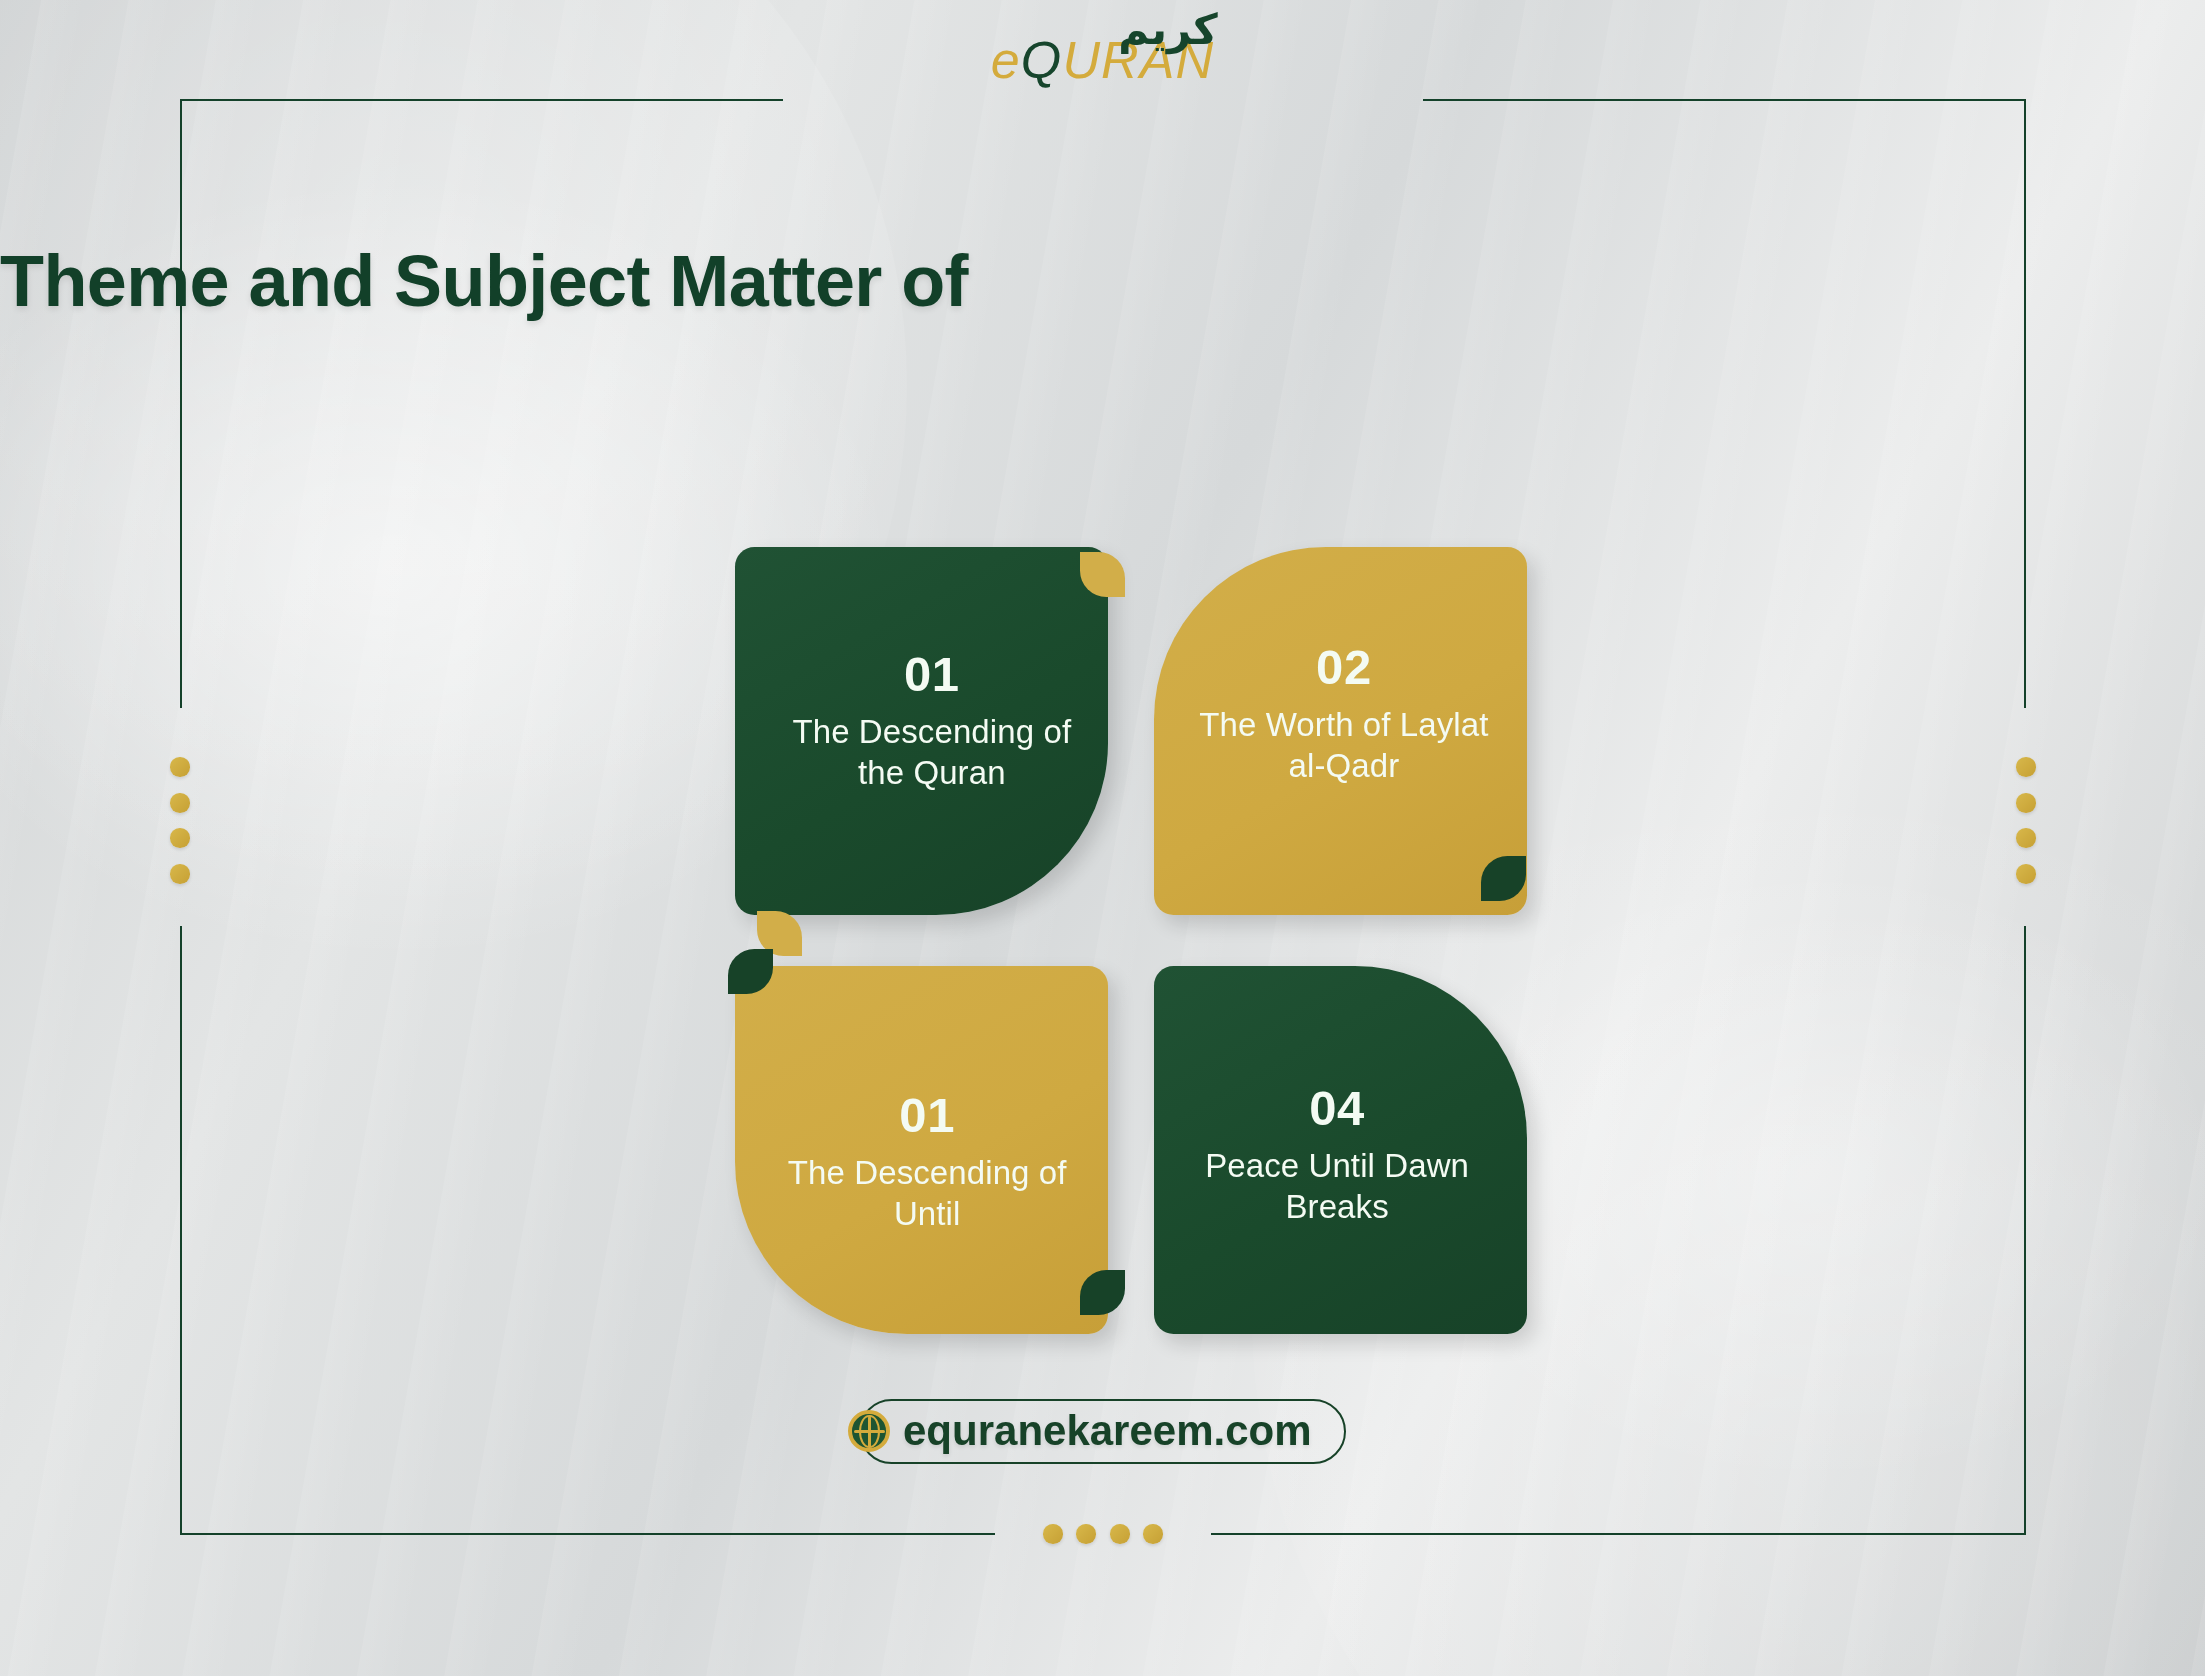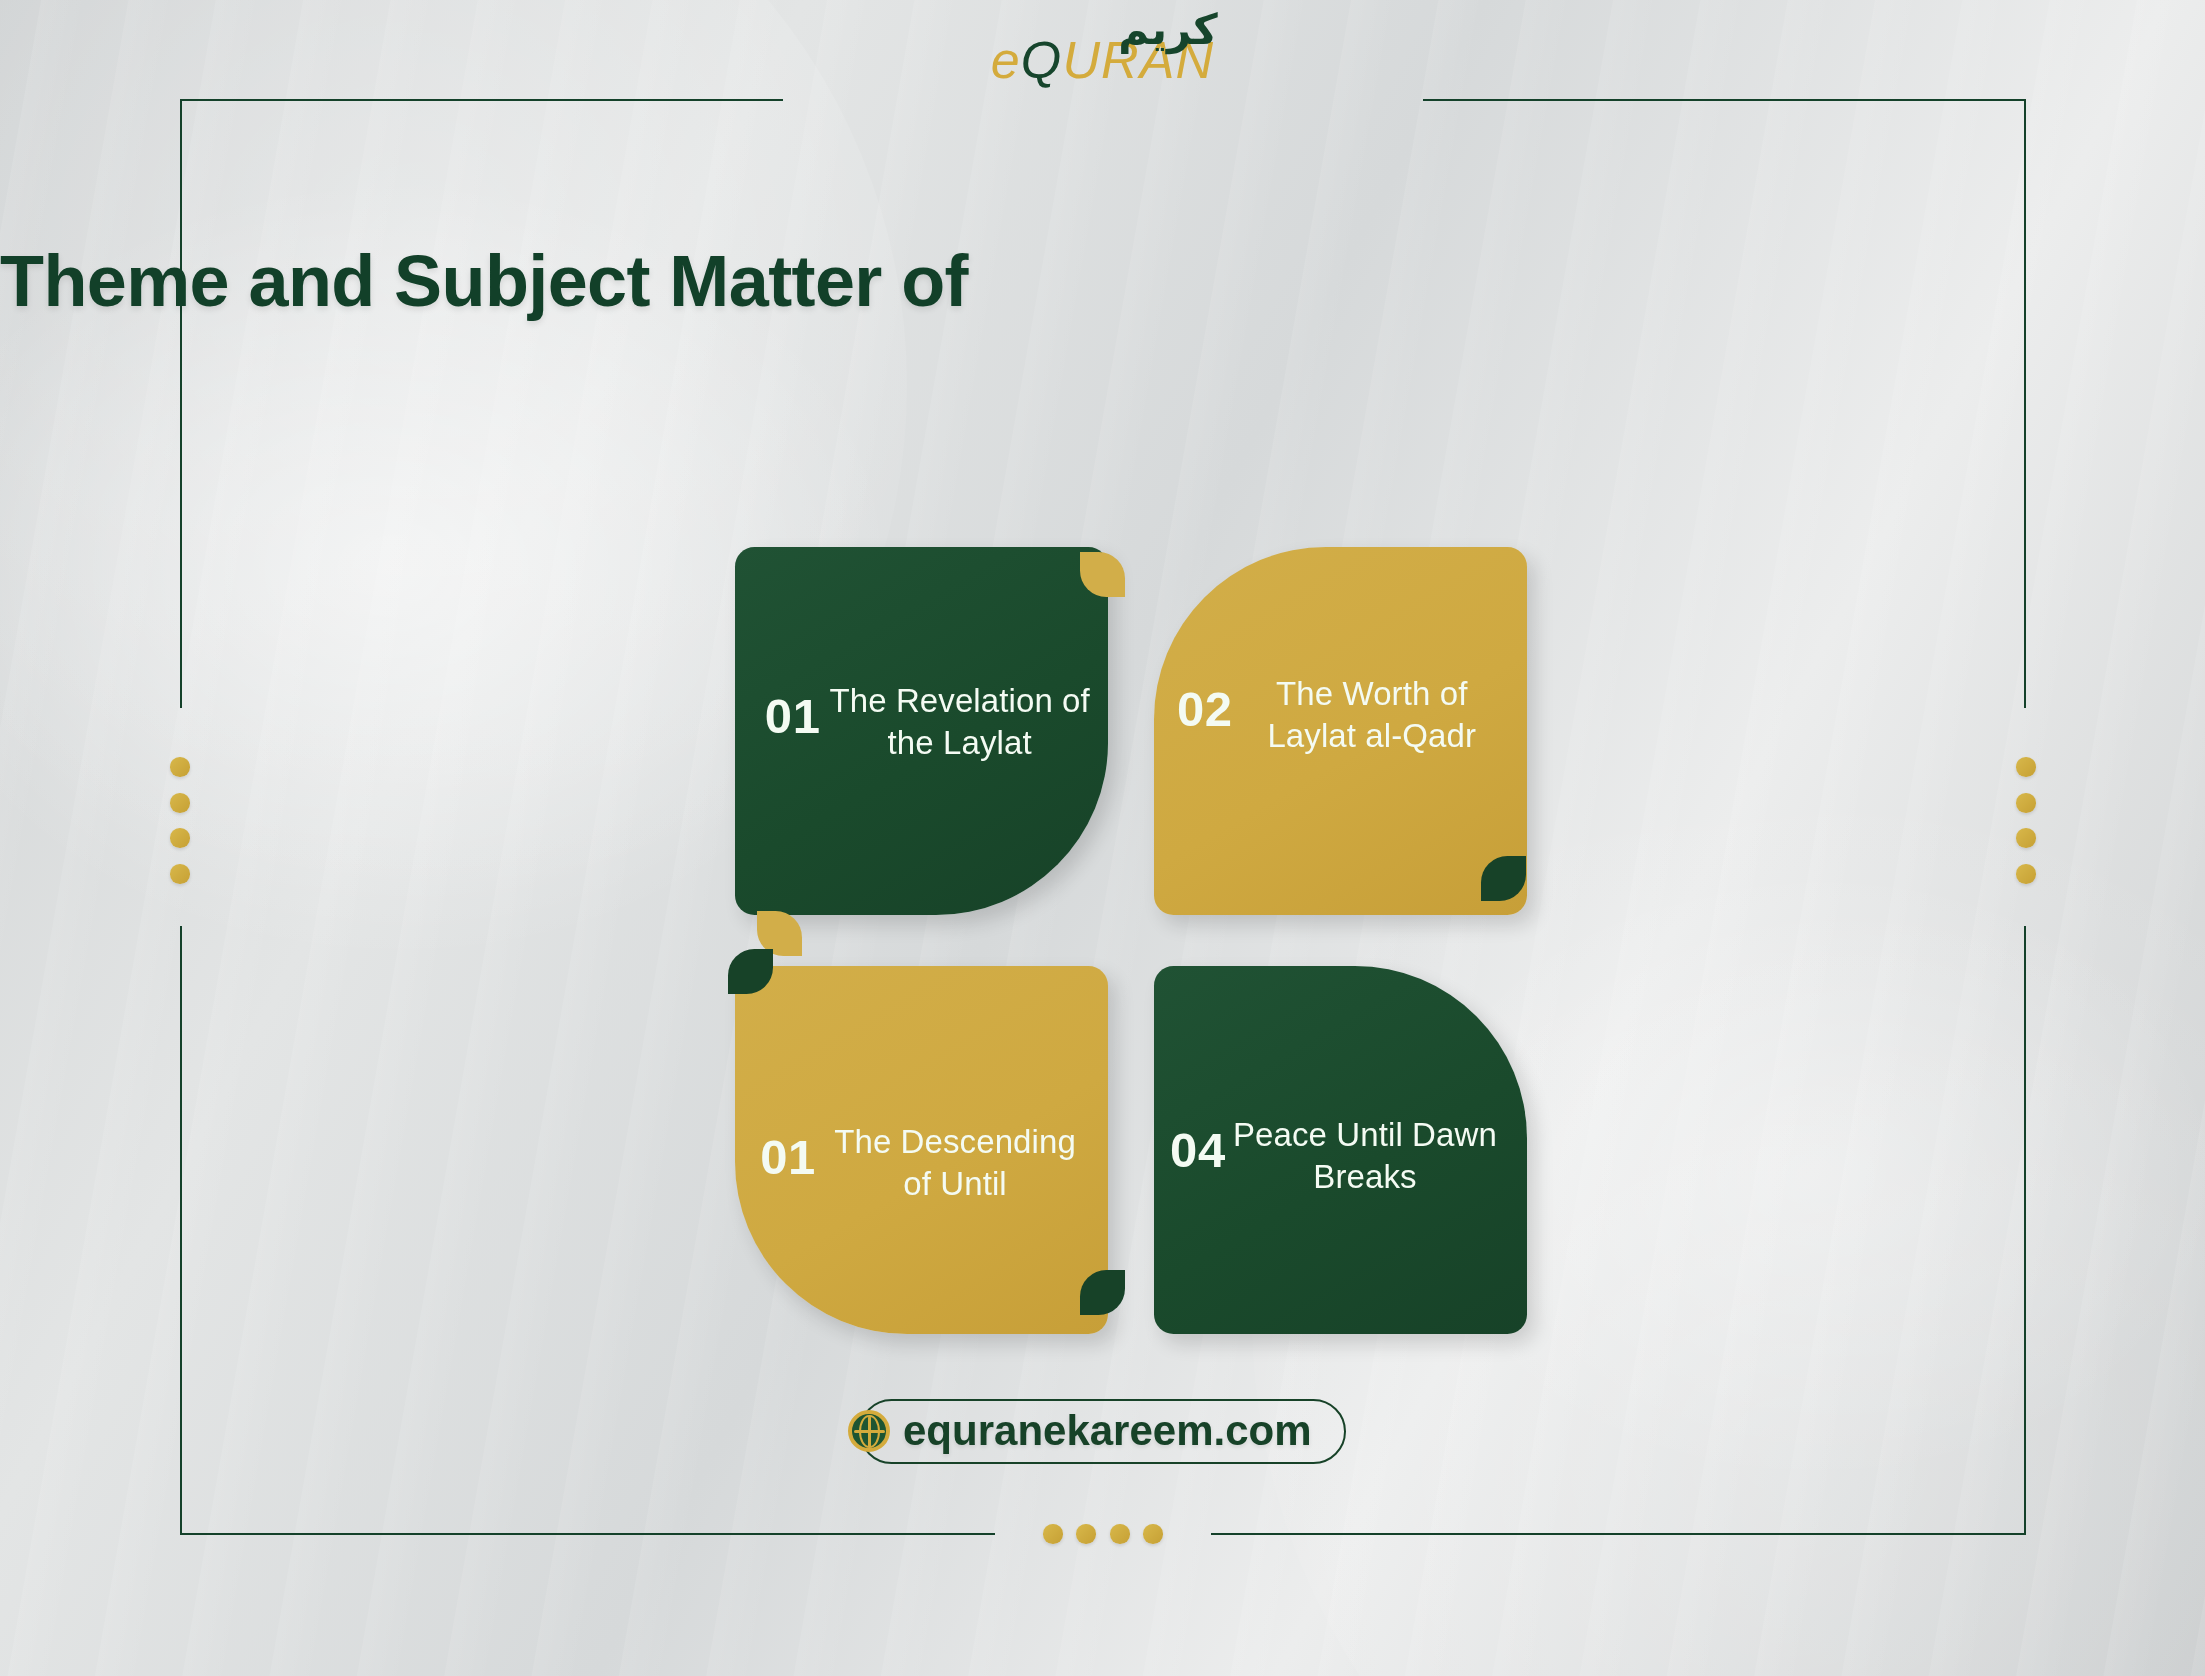--- a/index.html
+++ b/index.html
@@ -122,21 +122,21 @@
   
   .grid{
     position:absolute;
     left:735px;top:547px;
     width:793px;height:787px;
   }
   .card{
     position:absolute;
     width:373px;height:368px;
     box-sizing:border-box;
-    display:flex;flex-direction:row;
+    display:flex;flex-direction:column;
     align-items:center;justify-content:center;
     text-align:center;
     color:#f4fbf3;
     box-shadow:8px 9.2px 19.5px rgba(0,0,0,.14);
     padding:0 19.5px;
   }
   .c1{left:0;top:0;
       background:linear-gradient(150deg,#205234 0%,#1a4a2c 55%,#174228 100%);
       border-radius:19.5px 19.5px 172px 19.5px;}
   .c2{left:419px;top:0;
@@ -265,21 +265,21 @@
 </div>
 
 <div class="title-wrap">
   <div class="title-1">Theme and Subject Matter of</div>
 </div>
 
 <div class="grid">
 
   <div class="card c1">
     <div class="card-num">01</div>
-    <div class="card-label">The Revelation of the Laylat</div>
+    <div class="card-label">The Descending of the Quran</div>
   </div>
 
   <div class="card c2">
     <div class="card-num">02</div>
     <div class="card-label">The Worth of Laylat al-Qadr</div>
   </div>
 
   <div class="card c3">
     <div class="card-num">01</div>
     <div class="card-label">The Descending of Until</div>

